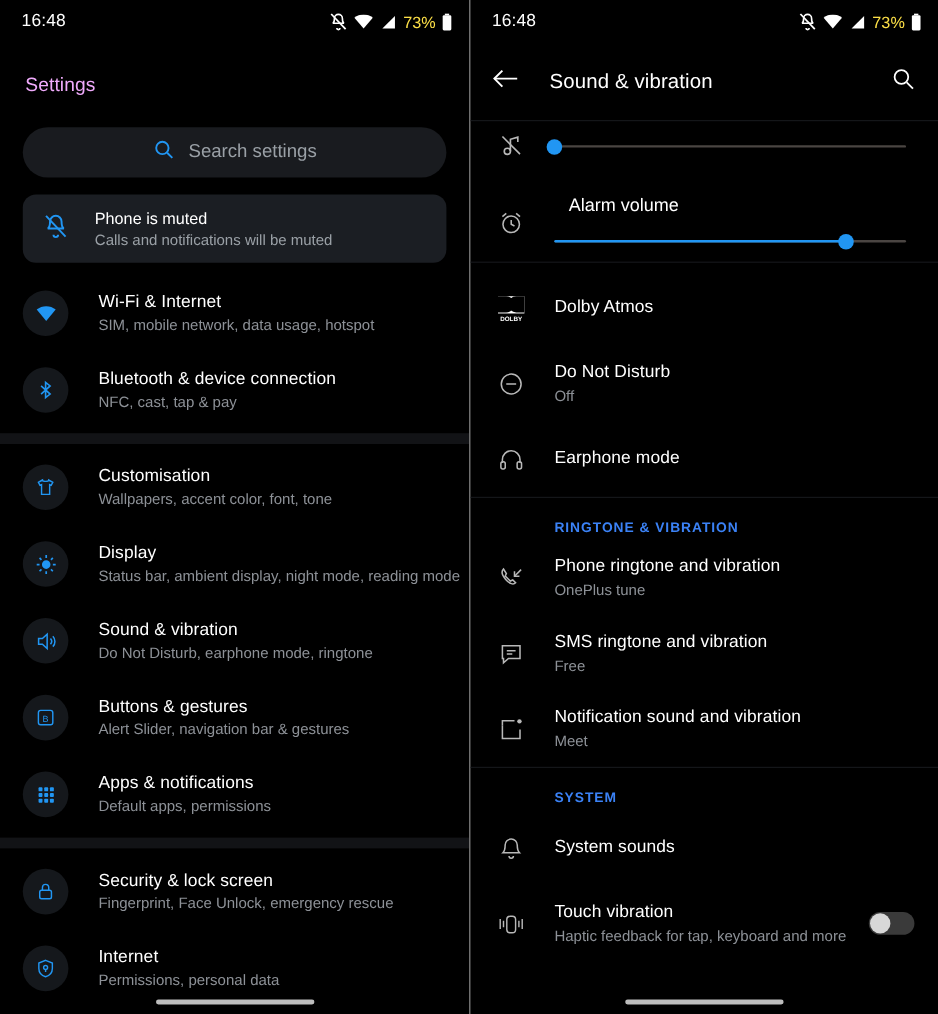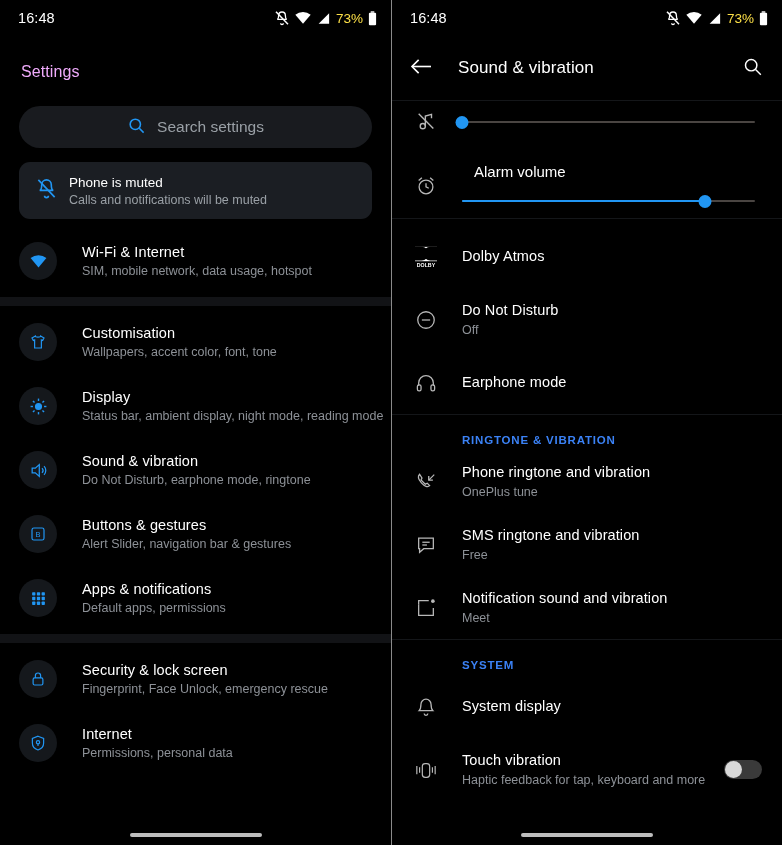--- a/index.html
+++ b/index.html
@@ -78,21 +78,21 @@
   .muted-card {
     margin: 14px 19px 0 19px;
     background: #1b1e23;
     border-radius: 11px;
     height: 57px;
     display: flex;
     align-items: center;
     padding-left: 16px;
   }
   .muted-card .icon { width: 34px; flex: 0 0 34px; }
-  .muted-texts { }
+  .muted-texts { margin-left: 10px; }
   .muted-title {
     font-size: 13.5px;
     color: #ffffff;
     line-height: 17px;
   }
   .muted-sub {
     font-size: 12.5px;
     color: #9aa0a6;
     line-height: 16px;
     margin-top: 1px;
@@ -345,20 +345,31 @@
         <svg width="19" height="15" viewBox="0 0 24 18">
           <path d="M12 16.5 L2 4.5 A16 16 0 0 1 22 4.5 Z" fill="#2196f3"></path>
         </svg>
       </div>
       <div class="srow-text">
         <div class="srow-title">Wi-Fi &amp; Internet</div>
         <div class="srow-sub">SIM, mobile network, data usage, hotspot</div>
       </div>
     </div>
 
+    <div class="srow">
+      <div class="srow-icon">
+        <svg width="18" height="18" viewBox="0 0 24 24" fill="none" stroke="#2196f3" stroke-width="1.8">
+          <path d="M7 7.5 L17 16.5 L12 20.5 L12 3.5 L17 7.5 L7 16.5"></path>
+        </svg>
+      </div>
+      <div class="srow-text">
+        <div class="srow-title">Bluetooth &amp; device connection</div>
+        <div class="srow-sub">NFC, cast, tap &amp; pay</div>
+      </div>
+    </div>
 
     <div class="group-gap"></div>
 
     <div class="srow">
       <div class="srow-icon">
         <svg width="18" height="18" viewBox="0 0 24 24" fill="none" stroke="#2196f3" stroke-width="1.6">
           <path d="M8.5 4 L4 6.5 L5.8 10 L7.5 9.2 L7.5 20 L16.5 20 L16.5 9.2 L18.2 10 L20 6.5 L15.5 4 C15.5 6 8.5 6 8.5 4 Z"></path>
         </svg>
       </div>
       <div class="srow-text">
@@ -656,21 +667,21 @@
     <div class="section-label">SYSTEM</div>
 
     <div class="rrow">
       <div class="rrow-icon">
         <svg width="22" height="22" viewBox="0 0 24 24" fill="none" stroke="#b8b8b8" stroke-width="1.4">
           <path d="M6.5 9a5.5 5.5 0 0 1 11 0c0 5 2 7 2 7H4.5s2-2 2-7z"></path>
           <path d="M10 19a2 2 0 0 0 4 0"></path>
         </svg>
       </div>
       <div class="rrow-text">
-        <div class="rrow-title">System display</div>
+        <div class="rrow-title">System sounds</div>
       </div>
     </div>
 
     <div class="rrow">
       <div class="rrow-icon">
         <svg width="24" height="22" viewBox="0 0 26 24" fill="none" stroke="#b8b8b8" stroke-width="1.3">
           <rect x="9" y="5" width="8" height="15" rx="3"></rect>
           <path d="M6 9 V15"></path>
           <path d="M20 9 V15"></path>
           <path d="M3 7.5 V16.5"></path>

